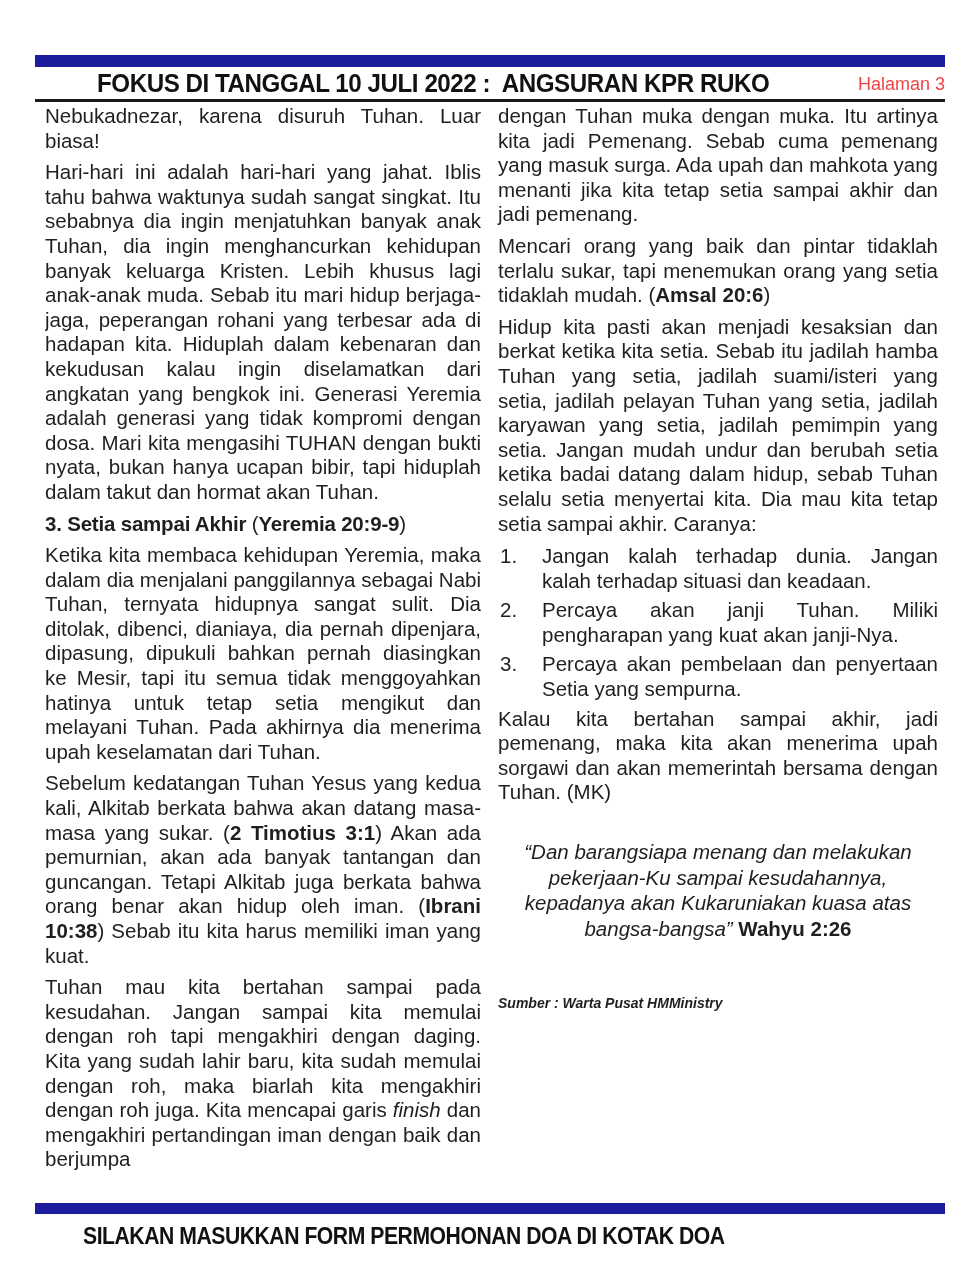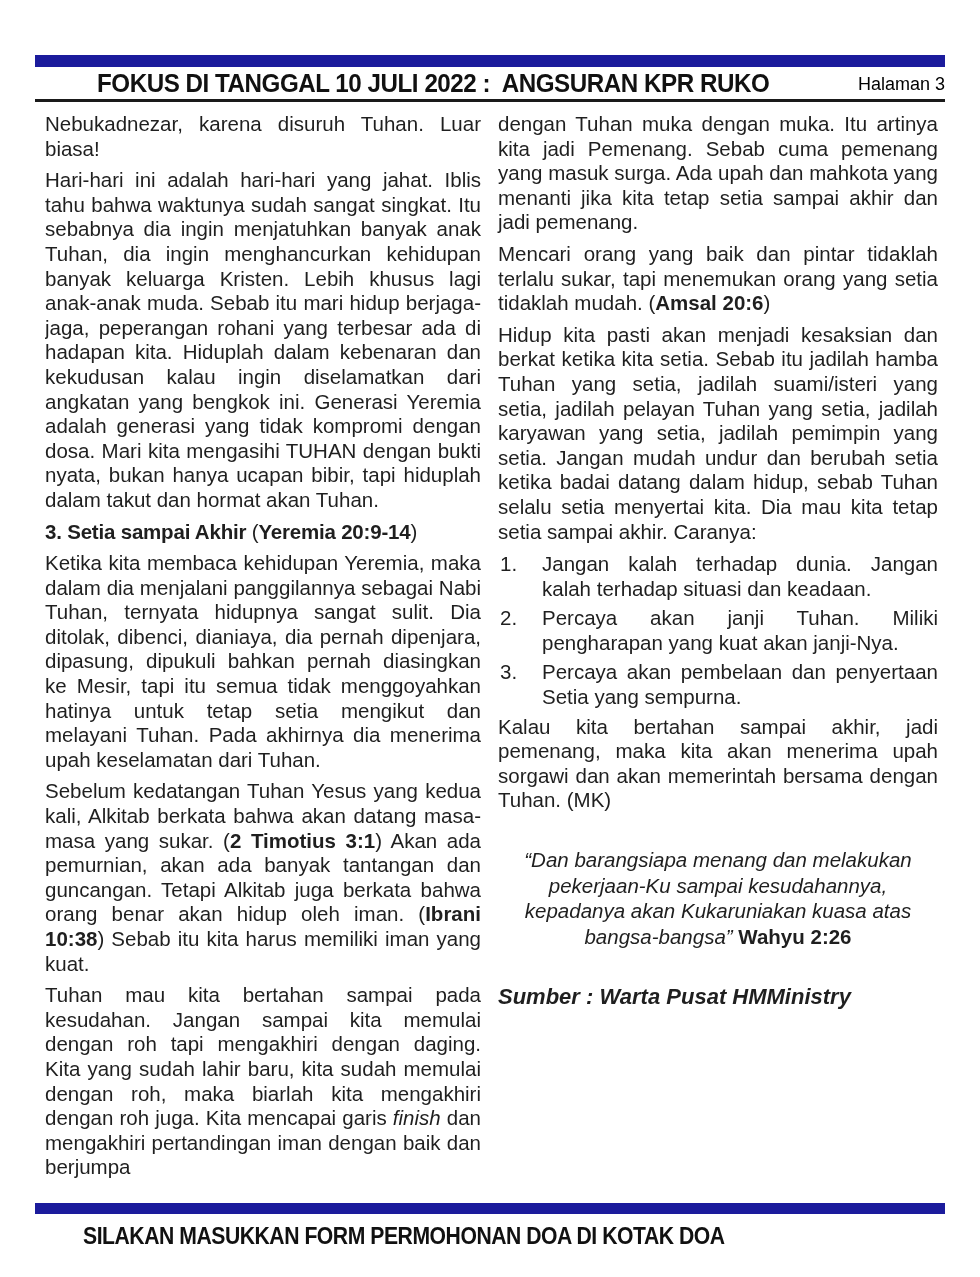--- a/index.html
+++ b/index.html
@@ -19,28 +19,28 @@
     position:absolute;left:35px;top:65px;width:910px;height:33px;
     display:flex;align-items:flex-end;
   }
   .header-title{
     font-weight:bold;font-size:26px;line-height:30px;
     white-space:pre;letter-spacing:-0.5px;
     transform:scaleX(0.93);transform-origin:left bottom;
     margin-left:62px;color:#111;
   }
   .page-number{
-    margin-left:auto;font-size:18px;line-height:28px;color:#000000;
+    margin-left:auto;font-size:18px;line-height:28px;color:#ef4444;
   }
   .header-rule{
     position:absolute;left:35px;top:99px;width:910px;height:3px;
     background:#1a1a1a;
   }
   .columns{
-    position:absolute;left:45px;top:112px;width:893px;height:1094px;
+    position:absolute;left:45px;top:104px;width:893px;height:1094px;
     display:flex;overflow:hidden;
   }
   .col{font-size:20.5px;line-height:24.6px;text-align:justify;}
   .col-left{width:436px;margin-right:17px;flex:none;}
   .col-right{width:440px;flex:none;}
   .blk{margin:0 0 7px 0;}
   .blk-heading{font-weight:normal;margin:5px 0 7px 0;}
   .blk-heading span{letter-spacing:-0.2px;}
   .blk-p-gap{}
   .blk-list{counter-reset:num;list-style:none;margin:8px 0 5px 0;padding:0;}
@@ -49,22 +49,22 @@
     padding-left:44px;margin-bottom:5px;text-align:justify;
   }
   .blk-list li::before{
     content:counter(num) ".";
     position:absolute;left:2px;top:0;
   }
   .blk-quote{
     text-align:center;margin:34px 4px 7px 4px;line-height:25.5px;
   }
   .blk-source{
-    margin-top:36px;text-align:left;
-    font-weight:bold;font-style:italic;font-size:22px;
+    margin-top:50px;text-align:left;
+    font-weight:bold;font-style:italic;font-size:14px;
   }
   .bottom-bar{
     position:absolute;left:35px;top:1203px;width:910px;height:11px;
     background:#1b1b9c;
   }
   .footer-note{
     position:absolute;left:83px;top:1221px;
     font-weight:bold;font-size:23px;line-height:30px;color:#111;
     white-space:pre;letter-spacing:-0.5px;
     transform:scaleX(0.92);transform-origin:left top;
@@ -80,21 +80,21 @@
     <div class="header-title">FOKUS DI TANGGAL 10 JULI 2022 :  ANGSURAN KPR RUKO</div>
     <div class="page-number">Halaman 3</div>
   </div>
 
   <div class="header-rule"></div>
 
   <div class="columns">
     <div class="col col-left" id="col-left">
         <div class="blk blk-p"><span>Nebukadnezar, karena disuruh Tuhan. Luar biasa!</span></div>
         <div class="blk blk-p"><span>Hari-hari ini adalah hari-hari yang jahat. Iblis tahu bahwa waktunya sudah sangat singkat. Itu sebabnya dia ingin menjatuhkan banyak anak Tuhan, dia ingin menghancurkan kehidupan banyak keluarga Kristen. Lebih khusus lagi anak-anak muda. Sebab itu mari hidup berjaga-jaga, peperangan rohani yang terbesar ada di hadapan kita. Hiduplah dalam kebenaran dan kekudusan kalau ingin diselamatkan dari angkatan yang bengkok ini. Generasi Yeremia adalah generasi yang tidak kompromi dengan dosa. Mari kita mengasihi TUHAN dengan bukti nyata, bukan hanya ucapan bibir, tapi hiduplah dalam takut dan hormat akan Tuhan.</span></div>
-        <div class="blk blk-heading"><span style="font-weight: bold;">3. Setia sampai Akhir </span><span>(</span><span style="font-weight: bold;">Yeremia 20:9-14</span><span>)</span></div>
+        <div class="blk blk-heading"><span style="font-weight: bold;">3. Setia sampai Akhir </span><span>(</span><span style="font-weight: bold;">Yeremia 20:9-9</span><span>)</span></div>
         <div class="blk blk-p"><span>Ketika kita membaca kehidupan Yeremia, maka dalam dia menjalani panggilannya sebagai Nabi Tuhan, ternyata hidupnya sangat sulit. Dia ditolak, dibenci, dianiaya, dia pernah dipenjara, dipasung, dipukuli bahkan pernah diasingkan ke Mesir, tapi itu semua tidak menggoyahkan hatinya untuk tetap setia mengikut dan melayani Tuhan. Pada akhirnya dia menerima upah keselamatan dari Tuhan.</span></div>
         <div class="blk blk-p"><span>Sebelum kedatangan Tuhan Yesus yang kedua kali, Alkitab berkata bahwa akan datang masa-masa yang sukar. (</span><span style="font-weight: bold;">2 Timotius 3:1</span><span>) Akan ada pemurnian, akan ada banyak tantangan dan guncangan. Tetapi Alkitab juga berkata bahwa orang benar akan hidup oleh iman. (</span><span style="font-weight: bold;">Ibrani 10:38</span><span>) Sebab itu kita harus memiliki iman yang kuat.</span></div>
         <div class="blk blk-p"><span>Tuhan mau kita bertahan sampai pada kesudahan. Jangan sampai kita memulai dengan roh tapi mengakhiri dengan daging. Kita yang sudah lahir baru, kita sudah memulai dengan roh, maka biarlah kita mengakhiri dengan roh juga. Kita mencapai garis </span><span style="font-style: italic;">finish</span><span> dan mengakhiri pertandingan iman dengan baik dan berjumpa</span></div>
       </div>
     <div class="col col-right" id="col-right">
         <div class="blk blk-p"><span>dengan Tuhan muka dengan muka. Itu artinya kita jadi Pemenang. Sebab cuma pemenang yang masuk surga. Ada upah dan mahkota yang menanti jika kita tetap setia sampai akhir dan jadi pemenang.</span></div>
         <div class="blk blk-p-gap"><span>Mencari orang yang baik dan pintar tidaklah terlalu sukar, tapi menemukan orang yang setia tidaklah mudah. (</span><span style="font-weight: bold;">Amsal 20:6</span><span>)</span></div>
         <div class="blk blk-p"><span>Hidup kita pasti akan menjadi kesaksian dan berkat ketika kita setia. Sebab itu jadilah hamba Tuhan yang setia, jadilah suami/isteri yang setia, jadilah pelayan Tuhan yang setia, jadilah karyawan yang setia, jadilah pemimpin yang setia. Jangan mudah undur dan berubah setia ketika badai datang dalam hidup, sebab Tuhan selalu setia menyertai kita. Dia mau kita tetap setia sampai akhir. Caranya:</span></div>
         <ol class="blk blk-list">
           <li><span>Jangan kalah terhadap dunia. Jangan kalah terhadap situasi dan keadaan.</span></li>

